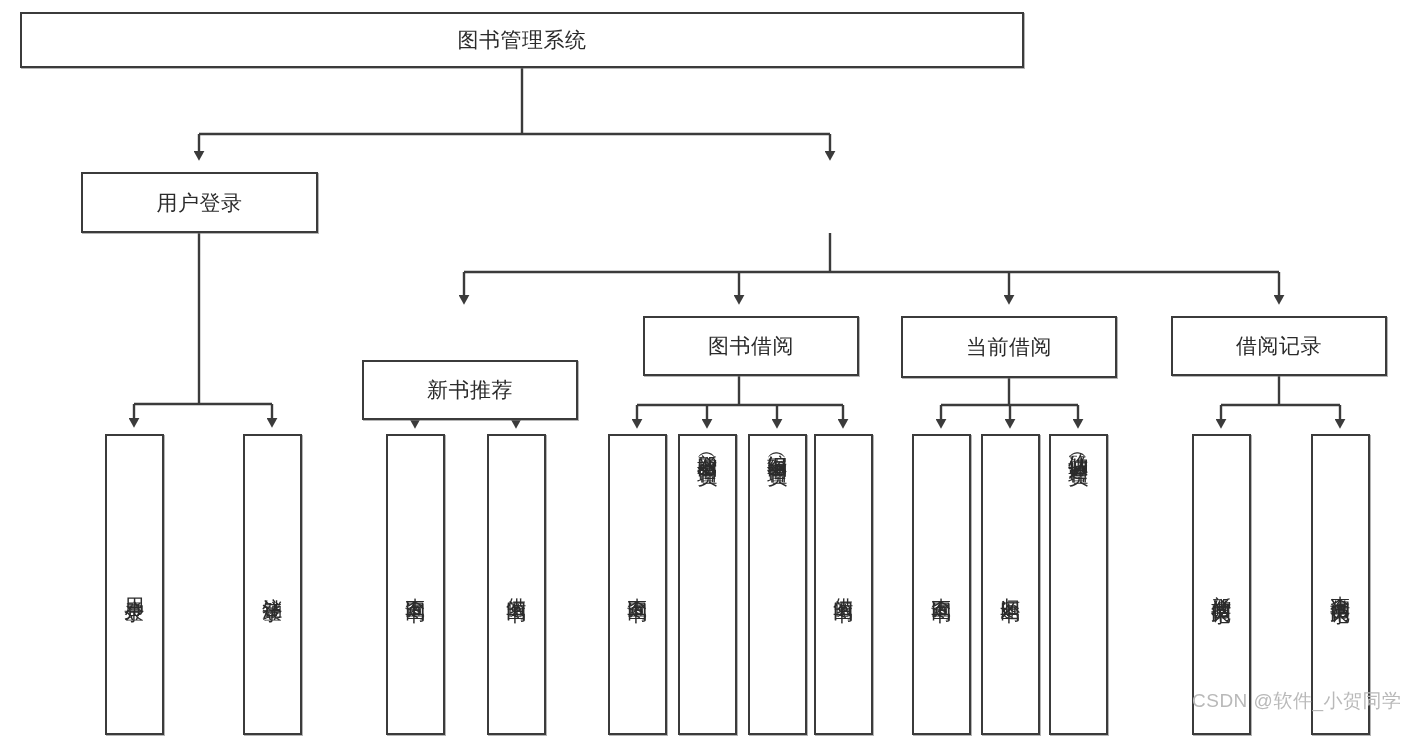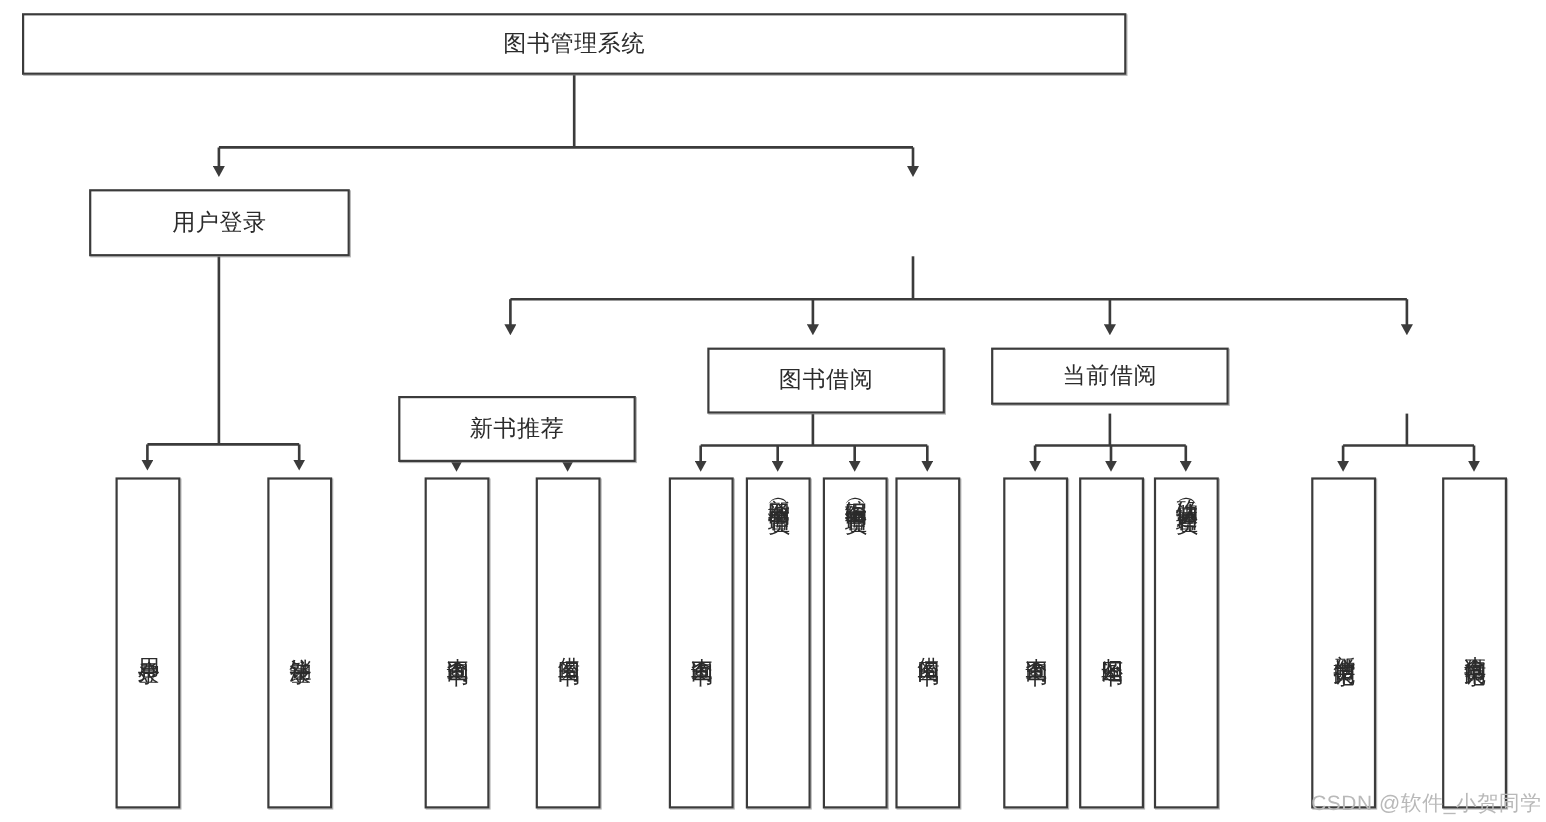--- a/index.html
+++ b/index.html
@@ -133,22 +133,25 @@
   <div class="node" style="left:81px; top:172px; width:237px; height:61px;">
     <span class="node-label">用户登录</span>
   </div>
 
   <div class="node" style="left:362px; top:316px; width:216px; height:60px;margin-top:44px;">
     <span class="node-label">新书推荐</span>
   </div>
   <div class="node" style="left:631px; top:316px; width:216px; height:60px;margin-left:12px;">
     <span class="node-label">图书借阅</span>
   </div>
-  <div class="node" style="left:901px; top:316px; width:216px; height:52px;">
+  <div class="node" style="left:901px; top:316px; width:216px; height:62px;">
     <span class="node-label">当前借阅</span>
+  </div>
+  <div class="node" style="left:1171px; top:316px; width:216px; height:60px;">
+    <span class="node-label">借阅记录</span>
   </div>
 
   <div class="node leaf" style="left:105px; top:434px; width:59px; height:301px;">
     <span class="leaf-label">用户登录</span>
   </div>
   <div class="node leaf" style="left:243px; top:434px; width:59px; height:301px;">
     <span class="leaf-label">注销登录</span>
   </div>
 
   <div class="node leaf" style="left:386px; top:434px; width:59px; height:301px;">
@@ -181,15 +184,15 @@
     <span class="leaf-label">确认归还（管理员）</span>
   </div>
 
   <div class="node leaf" style="left:1192px; top:434px; width:59px; height:301px;">
     <span class="leaf-label">新增借阅记录</span>
   </div>
   <div class="node leaf" style="left:1311px; top:434px; width:59px; height:301px;">
     <span class="leaf-label">查询借阅记录</span>
   </div>
 
-  <div class="watermark" style="left:1192px; top:717px;">CSDN @软件_小贺同学</div>
+  <div class="watermark" style="left:1192px; top:688px;">CSDN @软件_小贺同学</div>
 
 </div>
 
 </body></html>

